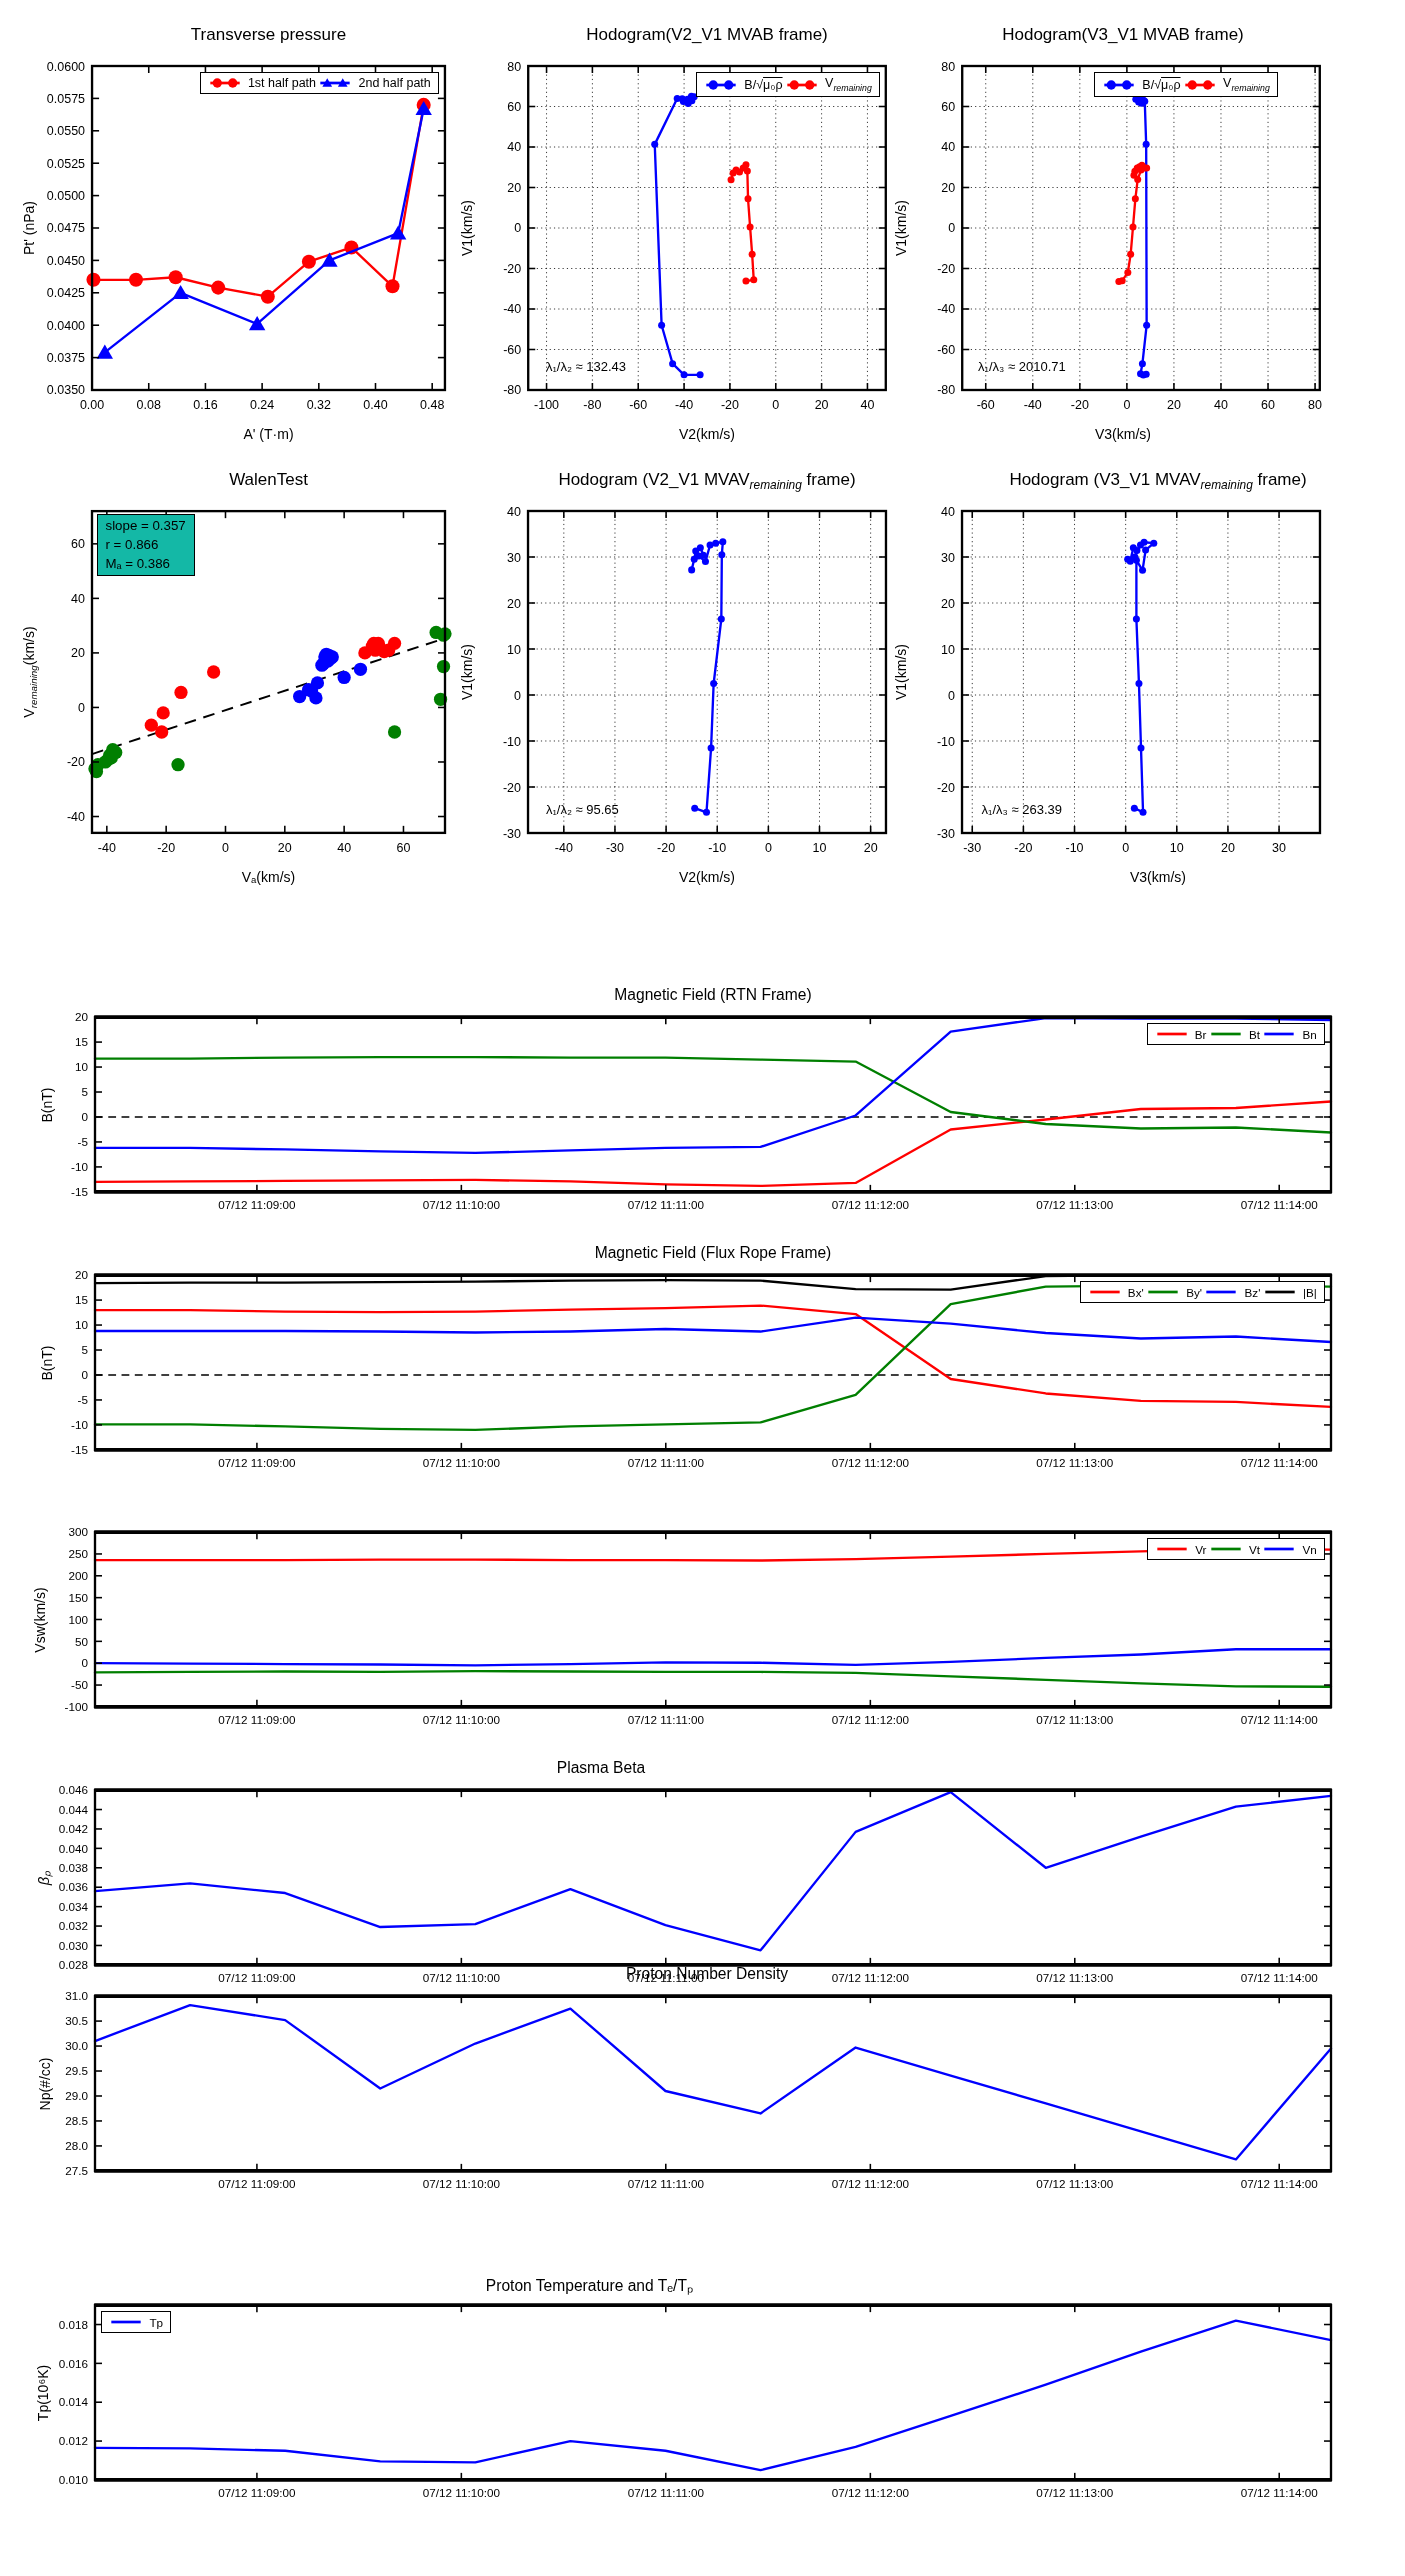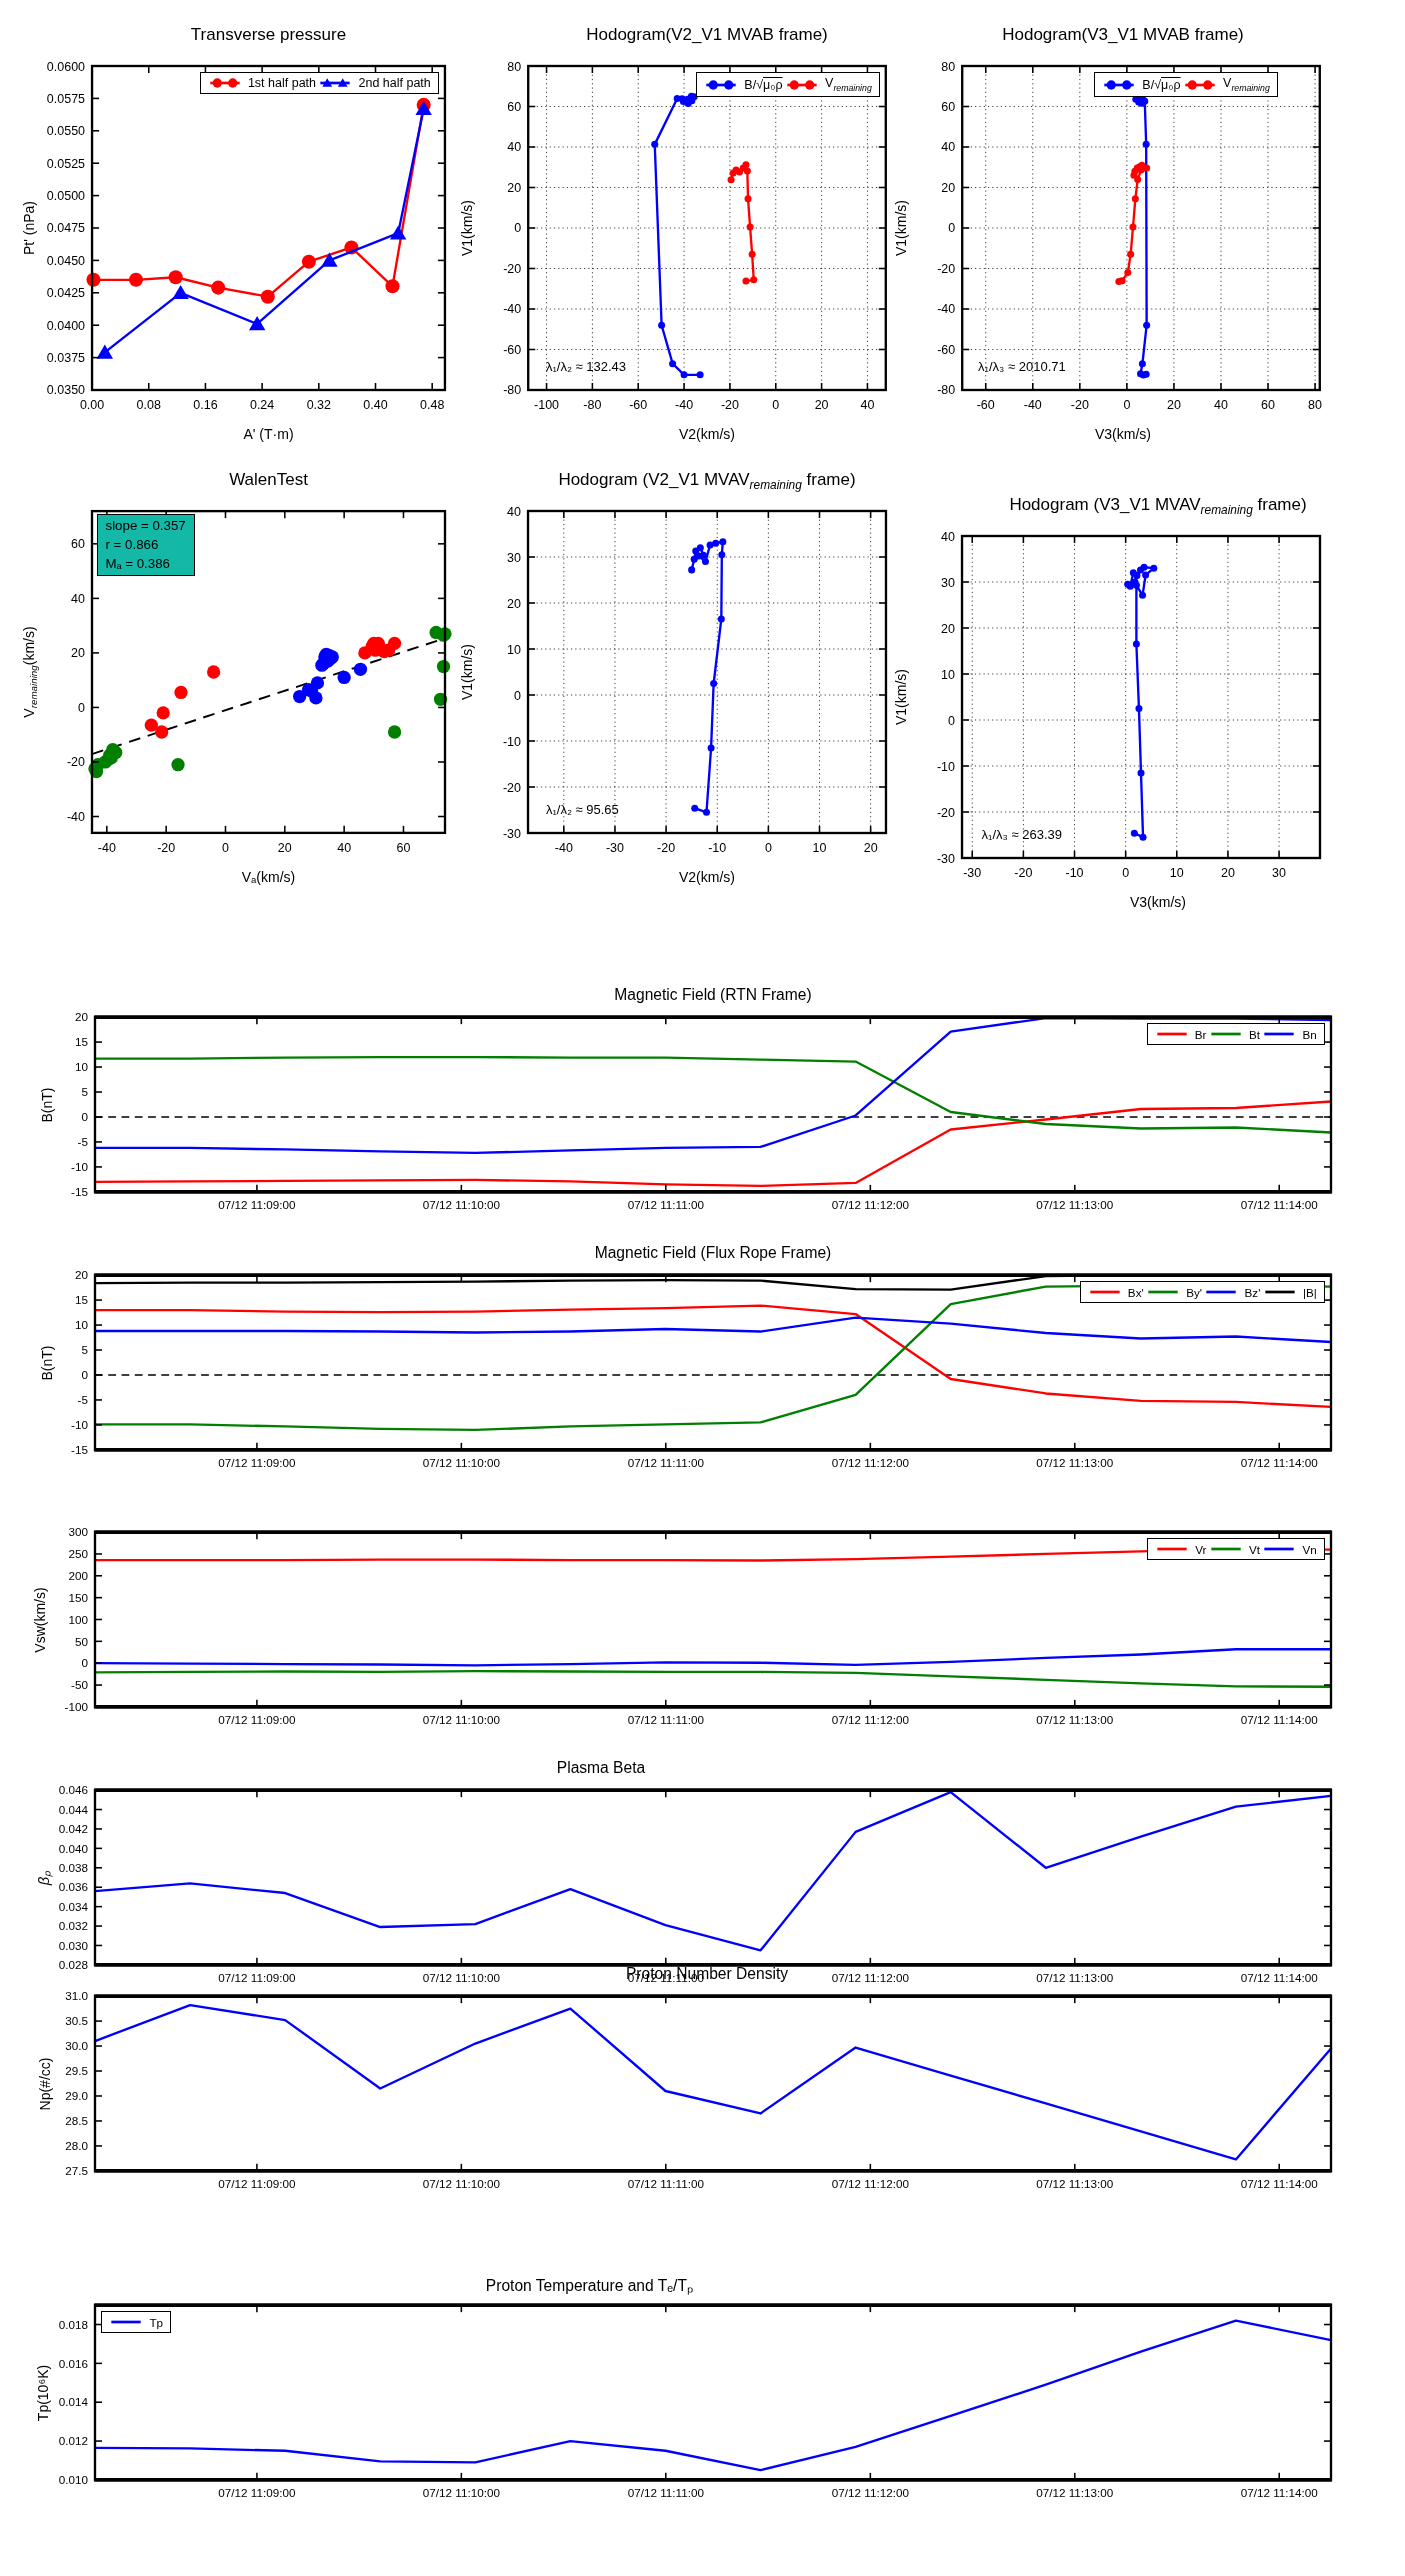--- a/index.html
+++ b/index.html
@@ -573,21 +573,21 @@
         <text x="-9" y="123.47428571428573" text-anchor="end" font-size="16" fill="#000">20</text>
         <line x1="0" y1="58.85714285714289" x2="9" y2="58.85714285714289" stroke="#000" stroke-width="2"></line>
         <line x1="449" y1="58.85714285714289" x2="458" y2="58.85714285714289" stroke="#000" stroke-width="2"></line>
         <text x="-9" y="64.6171428571429" text-anchor="end" font-size="16" fill="#000">30</text>
         <line x1="0" y1="0" x2="9" y2="0" stroke="#000" stroke-width="2"></line>
         <line x1="449" y1="0" x2="458" y2="0" stroke="#000" stroke-width="2"></line>
         <text x="-9" y="5.76" text-anchor="end" font-size="16" fill="#000">40</text>
       </svg>
   </div>
 
-  <div class="panel" style="left:962px;top:536px;width:392px;height:322px">
+  <div class="panel" style="left:962px;top:511px;width:392px;height:322px">
     <div class="ptitle t-big"><span>Hodogram (V3_V1 MVAV</span><span class="sb">remaining</span><span> frame)</span></div>
     <div class="ylab" style="left:-61px"><span>V1(km/s)</span></div>
     <div class="xlab">V3(km/s)</div>
     <div class="ann">λ₁/λ₃ ≈ 263.39</div>
     <svg class="plot" width="358" height="322" viewBox="0 0 458 412">
         <line x1="13.085714285714285" y1="0" x2="13.085714285714285" y2="412" stroke="#000" stroke-width="1" stroke-dasharray="1.5,4"></line>
         <line x1="78.51428571428572" y1="0" x2="78.51428571428572" y2="412" stroke="#000" stroke-width="1" stroke-dasharray="1.5,4"></line>
         <line x1="143.94285714285715" y1="0" x2="143.94285714285715" y2="412" stroke="#000" stroke-width="1" stroke-dasharray="1.5,4"></line>
         <line x1="209.37142857142857" y1="0" x2="209.37142857142857" y2="412" stroke="#000" stroke-width="1" stroke-dasharray="1.5,4"></line>
         <line x1="274.8" y1="0" x2="274.8" y2="412" stroke="#000" stroke-width="1" stroke-dasharray="1.5,4"></line>

